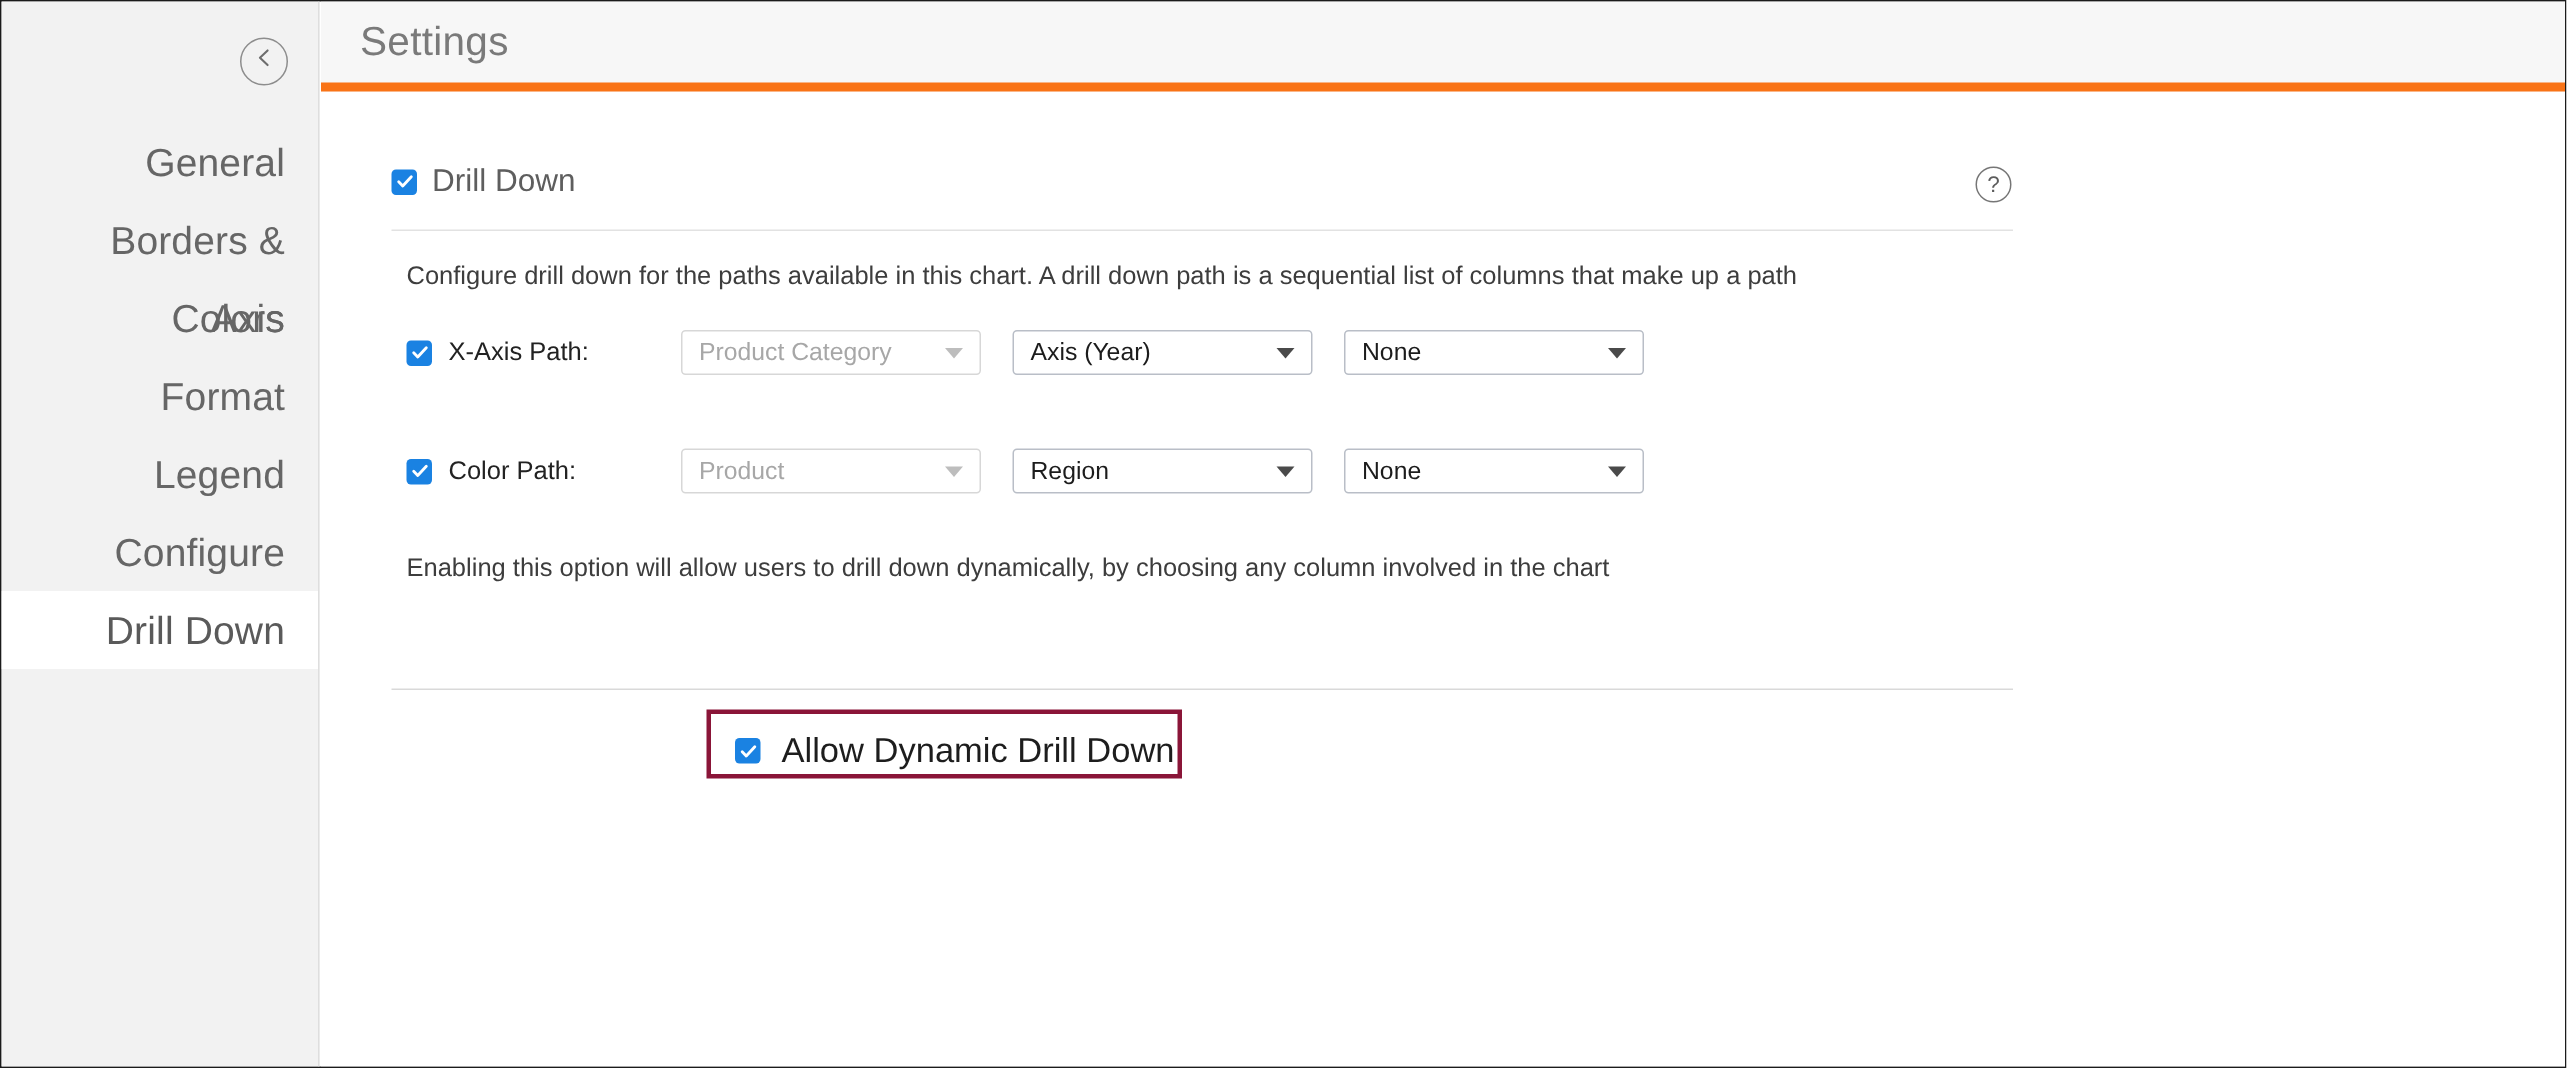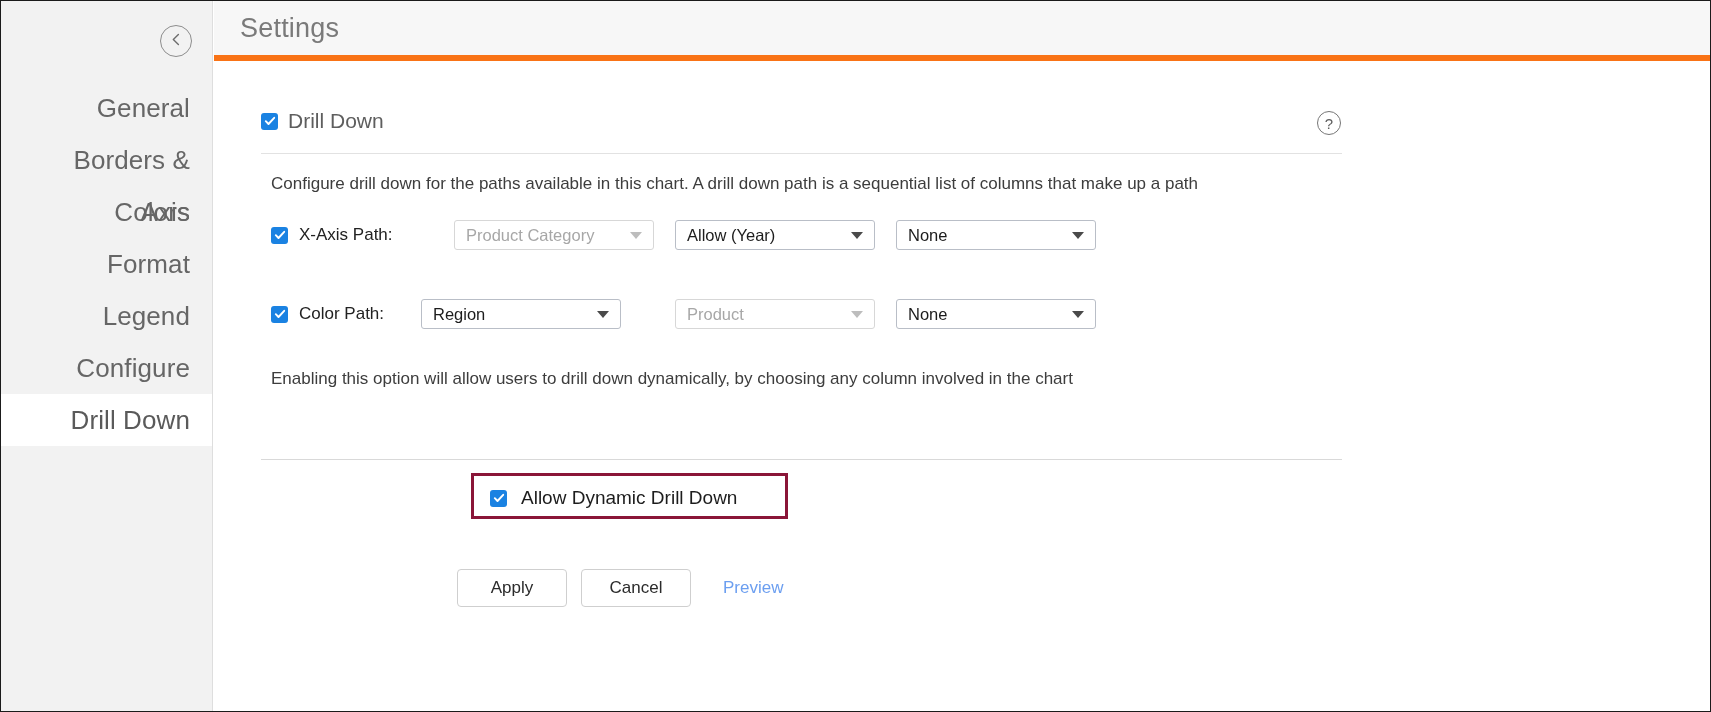--- a/index.html
+++ b/index.html
@@ -232,21 +232,21 @@
     box-sizing: border-box;
   }
   .dynamic-row {
     position: absolute;
     left: 276px;
     top: 409px;
     display: flex;
     align-items: center;
   }
   .dynamic-label {
-    font-size: 19px;
+    font-size: 23px;
     color: #1d1d1d;
     margin-left: 14px;
   }
 
   .bottom-divider {
     position: absolute;
     left: 47px;
     top: 381px;
     width: 1081px;
     height: 1px;
@@ -350,42 +350,42 @@
         <svg width="12" height="12" viewBox="0 0 12 12" aria-hidden="true">
           <polyline points="1.8,6.2 4.5,9 10.2,2.8" fill="none" stroke="#ffffff" stroke-width="1.9" stroke-linecap="round" stroke-linejoin="round"></polyline>
         </svg>
       </span>
       <span class="path-label">X-Axis Path:</span>
       <div class="select disabled">
         <span>Product Category</span>
         <span class="caret"></span>
       </div>
       <div class="select">
-        <span>Allow (Year)</span>
+        <span>Axis (Year)</span>
         <span class="caret"></span>
       </div>
       <div class="select">
         <span>None</span>
         <span class="caret"></span>
       </div>
     </div>
 
     <div class="path-row" id="row-color">
       <span class="cb">
         <svg width="12" height="12" viewBox="0 0 12 12" aria-hidden="true">
           <polyline points="1.8,6.2 4.5,9 10.2,2.8" fill="none" stroke="#ffffff" stroke-width="1.9" stroke-linecap="round" stroke-linejoin="round"></polyline>
         </svg>
       </span>
       <span class="path-label">Color Path:</span>
+      <div class="select disabled">
+        <span>Product</span>
+        <span class="caret"></span>
+      </div>
       <div class="select">
         <span>Region</span>
-        <span class="caret"></span>
-      </div>
-      <div class="select disabled">
-        <span>Product</span>
         <span class="caret"></span>
       </div>
       <div class="select">
         <span>None</span>
         <span class="caret"></span>
       </div>
     </div>
 
     <div class="desc" id="desc-dynamic">Enabling this option will allow users to drill down dynamically, by choosing any column involved in the chart</div>
 
@@ -394,20 +394,15 @@
       <span class="cb">
         <svg width="12" height="12" viewBox="0 0 12 12" aria-hidden="true">
           <polyline points="1.8,6.2 4.5,9 10.2,2.8" fill="none" stroke="#ffffff" stroke-width="1.9" stroke-linecap="round" stroke-linejoin="round"></polyline>
         </svg>
       </span>
       <span class="dynamic-label">Allow Dynamic Drill Down</span>
     </div>
 
     <div class="bottom-divider"></div>
 
-    <div class="btn-row">
-      <button class="btn">Apply</button>
-      <button class="btn">Cancel</button>
-      <span class="link-btn">Preview</span>
-    </div>
 
   </div>
 </div>
 
 </body></html>

